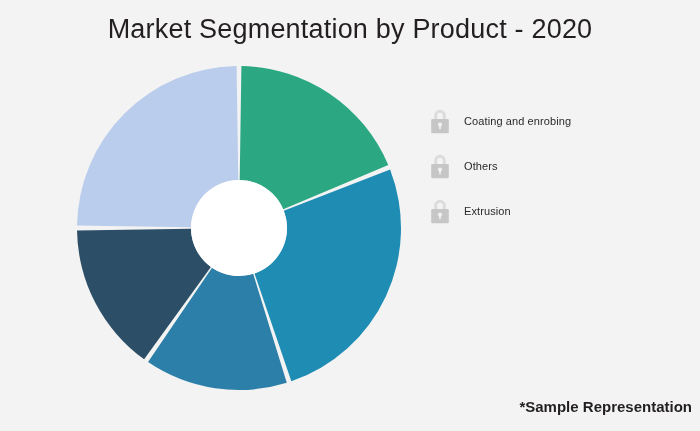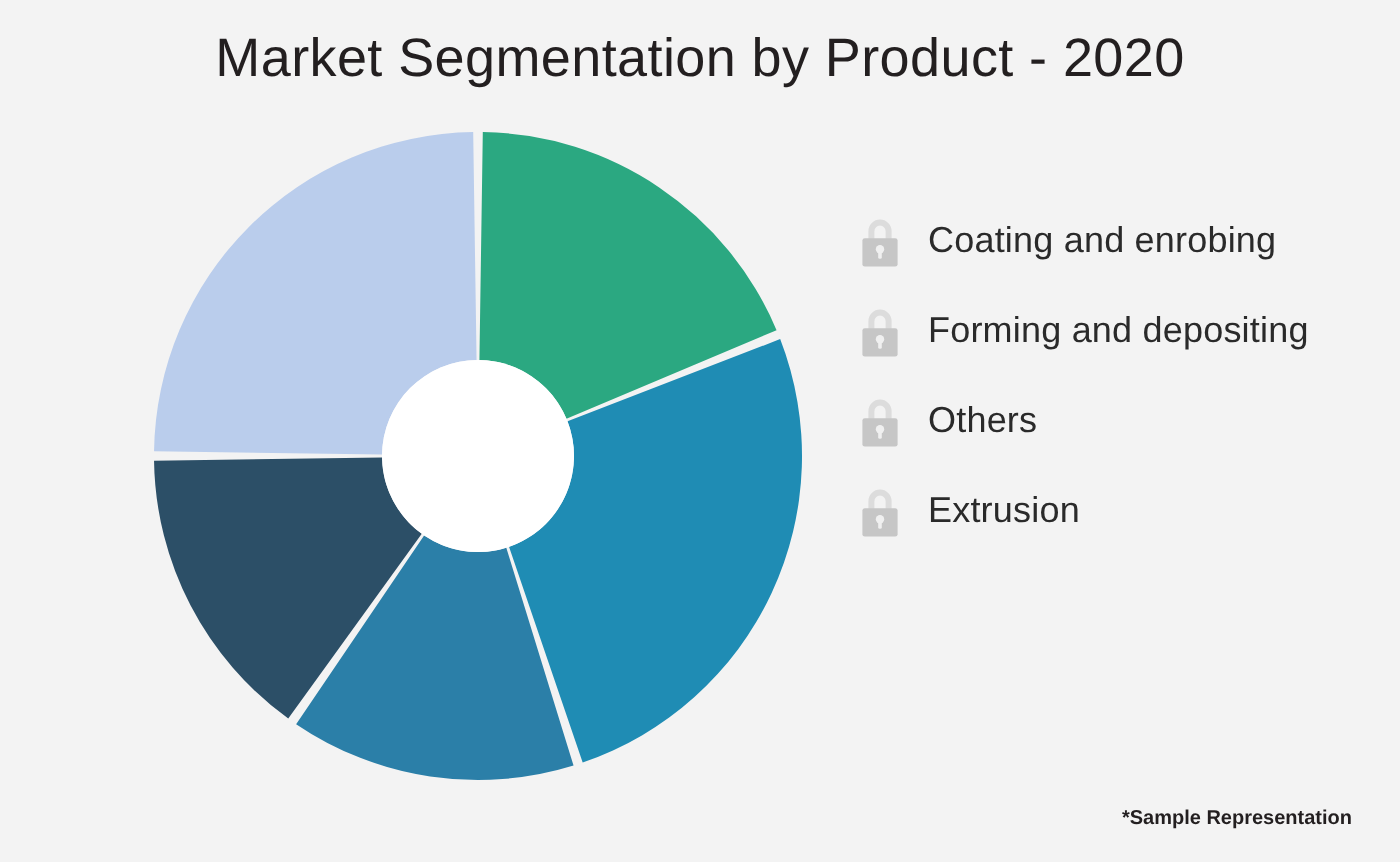--- a/index.html
+++ b/index.html
@@ -71,33 +71,33 @@
     flex: 0 0 26px;
     position: relative;
     margin-right: 11px;
   }
   .legend-icon svg {
     display: block;
     width: 26px;
     height: 28px;
   }
   .legend-label {
-    font-size: 18px;
+    font-size: 11px;
     color: #2a2a2a;
     font-family: "Liberation Sans", sans-serif;
     white-space: nowrap;
     letter-spacing: 0.1px;
   }
 
   
   .footnote {
     position: absolute;
-    right: 24px;
+    right: 8px;
     bottom: 16px;
-    font-size: 10px;
+    font-size: 15px;
     font-weight: bold;
     color: #231f20;
     font-family: "Liberation Sans", sans-serif;
     white-space: nowrap;
   }
 </style>
 </head>
 <body>
 
 <div id="chart-root">
@@ -125,31 +125,20 @@
           <path d="M7.2 12.5 V8.6 a5.8 5.8 0 0 1 11.6 0 V12.5 h-3.0 V8.6 a2.8 2.8 0 0 0 -5.6 0 V12.5 Z" fill="#dcdcdc"></path>
           <rect x="4.2" y="12.1" width="17.6" height="14.2" rx="1.2" fill="#c6c6c6"></rect>
           <circle cx="13" cy="17.6" r="2.1" fill="#f0f0f0"></circle>
           <rect x="12.1" y="17.8" width="1.8" height="4.6" rx="0.8" fill="#f0f0f0"></rect>
         </svg>
       </span>
       <span class="legend-label">Coating and enrobing</span>
     </div>
 
 
-    <div class="legend-item">
-      <span class="legend-icon">
-        <svg viewBox="0 0 26 28">
-          <path d="M7.2 12.5 V8.6 a5.8 5.8 0 0 1 11.6 0 V12.5 h-3.0 V8.6 a2.8 2.8 0 0 0 -5.6 0 V12.5 Z" fill="#dcdcdc"></path>
-          <rect x="4.2" y="12.1" width="17.6" height="14.2" rx="1.2" fill="#c6c6c6"></rect>
-          <circle cx="13" cy="17.6" r="2.1" fill="#f0f0f0"></circle>
-          <rect x="12.1" y="17.8" width="1.8" height="4.6" rx="0.8" fill="#f0f0f0"></rect>
-        </svg>
-      </span>
-      <span class="legend-label">Forming and depositing</span>
-    </div>
 
     <div class="legend-item">
       <span class="legend-icon">
         <svg viewBox="0 0 26 28">
           <path d="M7.2 12.5 V8.6 a5.8 5.8 0 0 1 11.6 0 V12.5 h-3.0 V8.6 a2.8 2.8 0 0 0 -5.6 0 V12.5 Z" fill="#dcdcdc"></path>
           <rect x="4.2" y="12.1" width="17.6" height="14.2" rx="1.2" fill="#c6c6c6"></rect>
           <circle cx="13" cy="17.6" r="2.1" fill="#f0f0f0"></circle>
           <rect x="12.1" y="17.8" width="1.8" height="4.6" rx="0.8" fill="#f0f0f0"></rect>
         </svg>
       </span>

